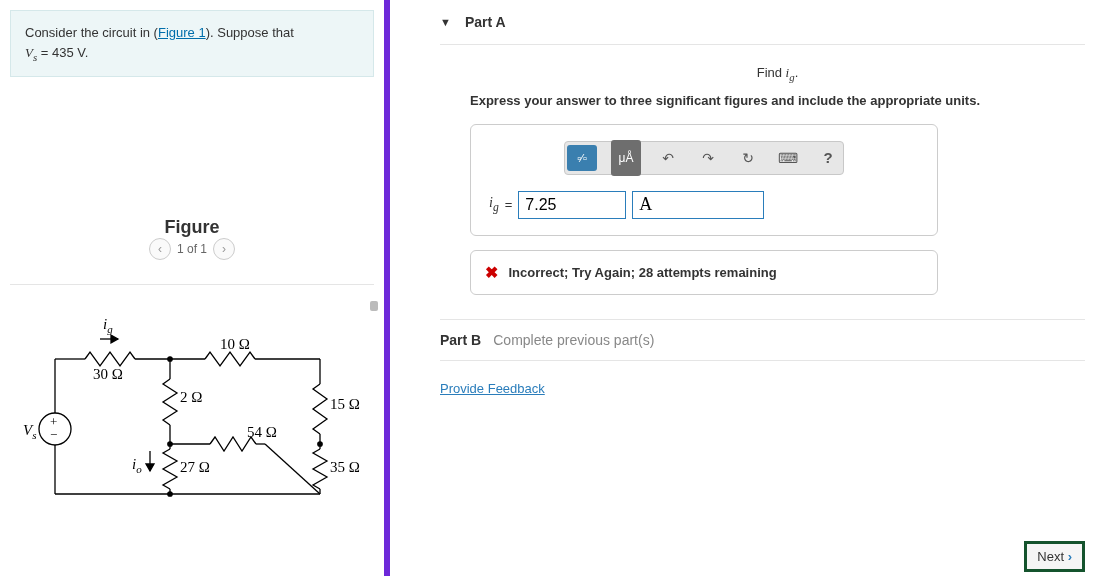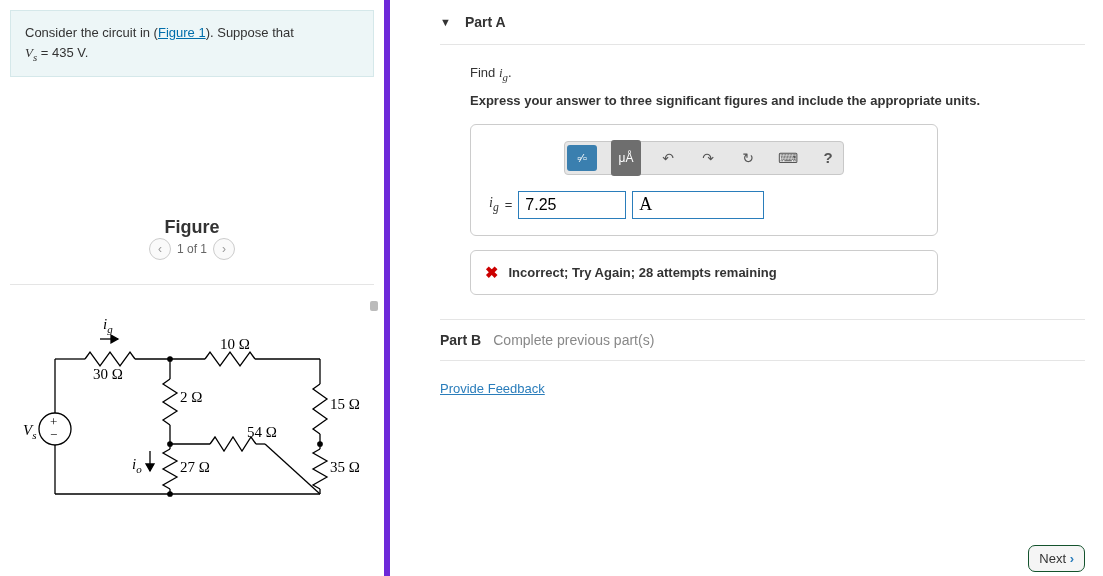--- a/index.html
+++ b/index.html
@@ -89,21 +89,21 @@
     font-size: 14px;
     font-weight: bold;
     color: #333;
     padding-bottom: 14px;
     border-bottom: 1px solid #e5e5e5;
   }
   .part-header .tri { font-size: 11px; color:#333; }
   .part-body {
     padding: 20px 0 0 30px;
   }
-  .find-text { font-size: 13px; margin-bottom: 10px; }
+  .find-text { font-size: 13px; margin-bottom: 10px; text-align: center; }
   .find-text i { font-style: italic; }
   .instruction { font-size: 13px; font-weight: bold; margin-bottom: 16px; }
   .answer-box {
     border: 1px solid #ccc;
     border-radius: 6px;
     padding: 16px 18px;
     width: 468px;
   }
   .toolbar {
     background: #e7e7e7;
@@ -208,25 +208,25 @@
     color:#2a7dbb;
     text-decoration:underline;
     font-size:13px;
     cursor:pointer;
     display:inline-block;
   }
   .next-btn {
     position:absolute;
     right:18px;
     bottom:4px;
-    border:1px solid #14532d;
+    border:3px solid #14532d;
     background:#f5f5f5;
     padding:5px 10px;
     font-size:13px;
-    border-radius:7px;
+    border-radius:0;
     cursor:pointer;
   }
   .next-btn .chev { font-weight:bold; color:#2a7dbb; }
   .serif { font-family: 'Times New Roman', serif; }
 </style>
 </head>
 <body>
 
 <div class="left-pane">
   <div class="prompt-box">

